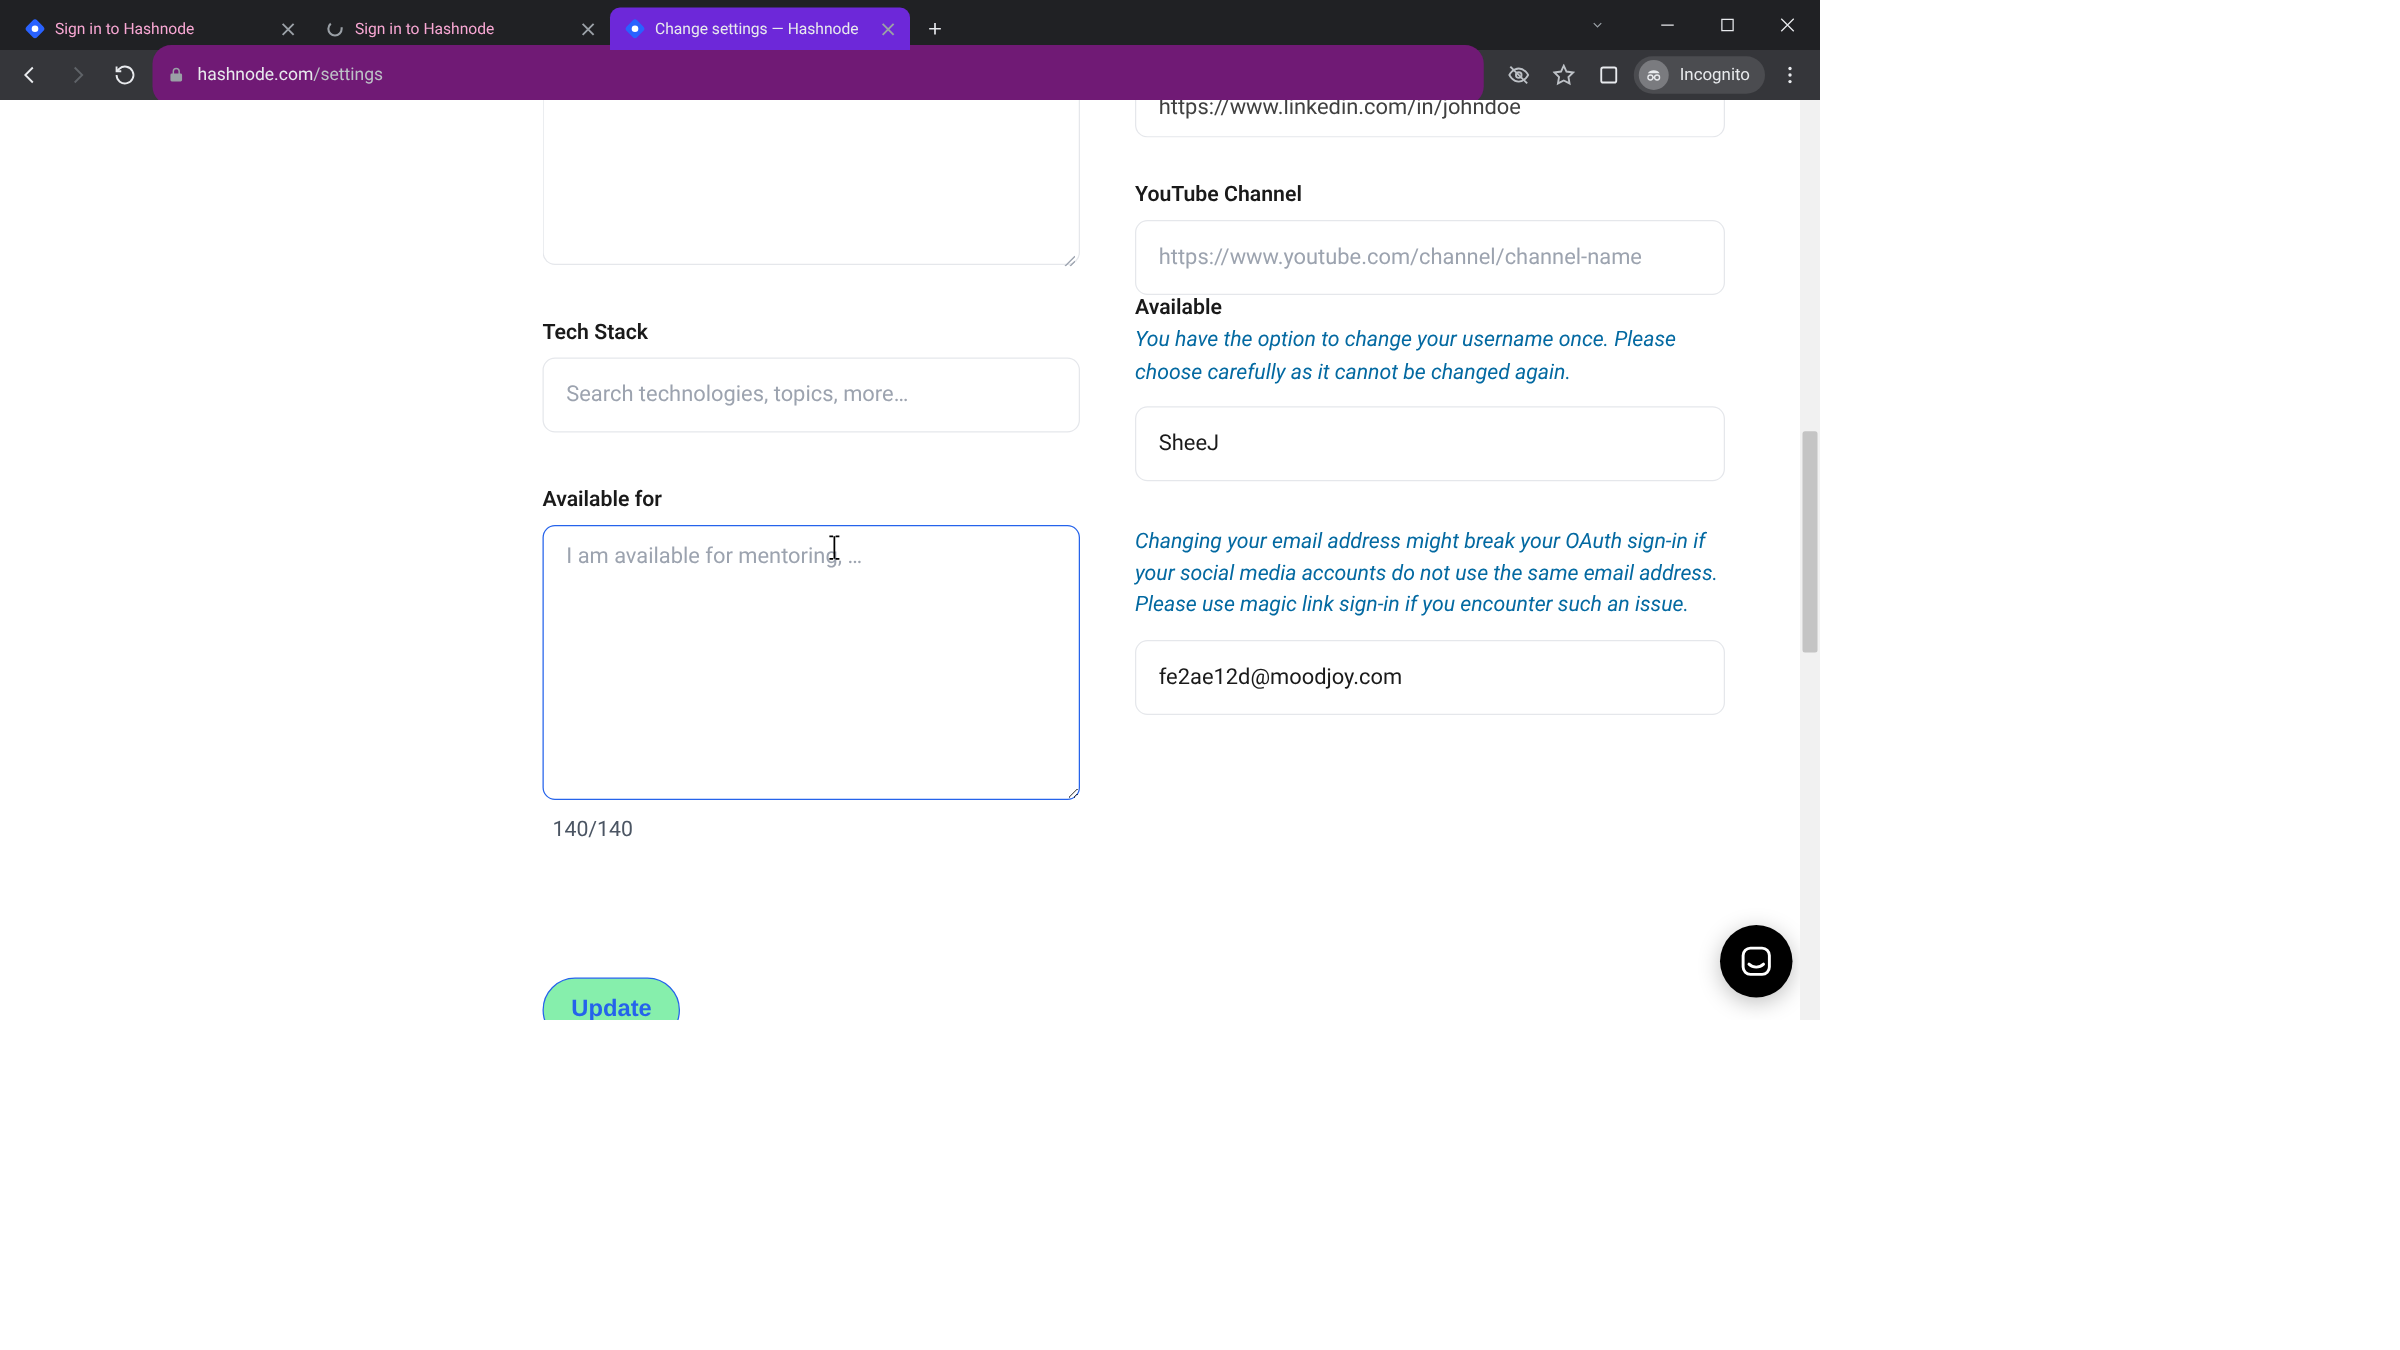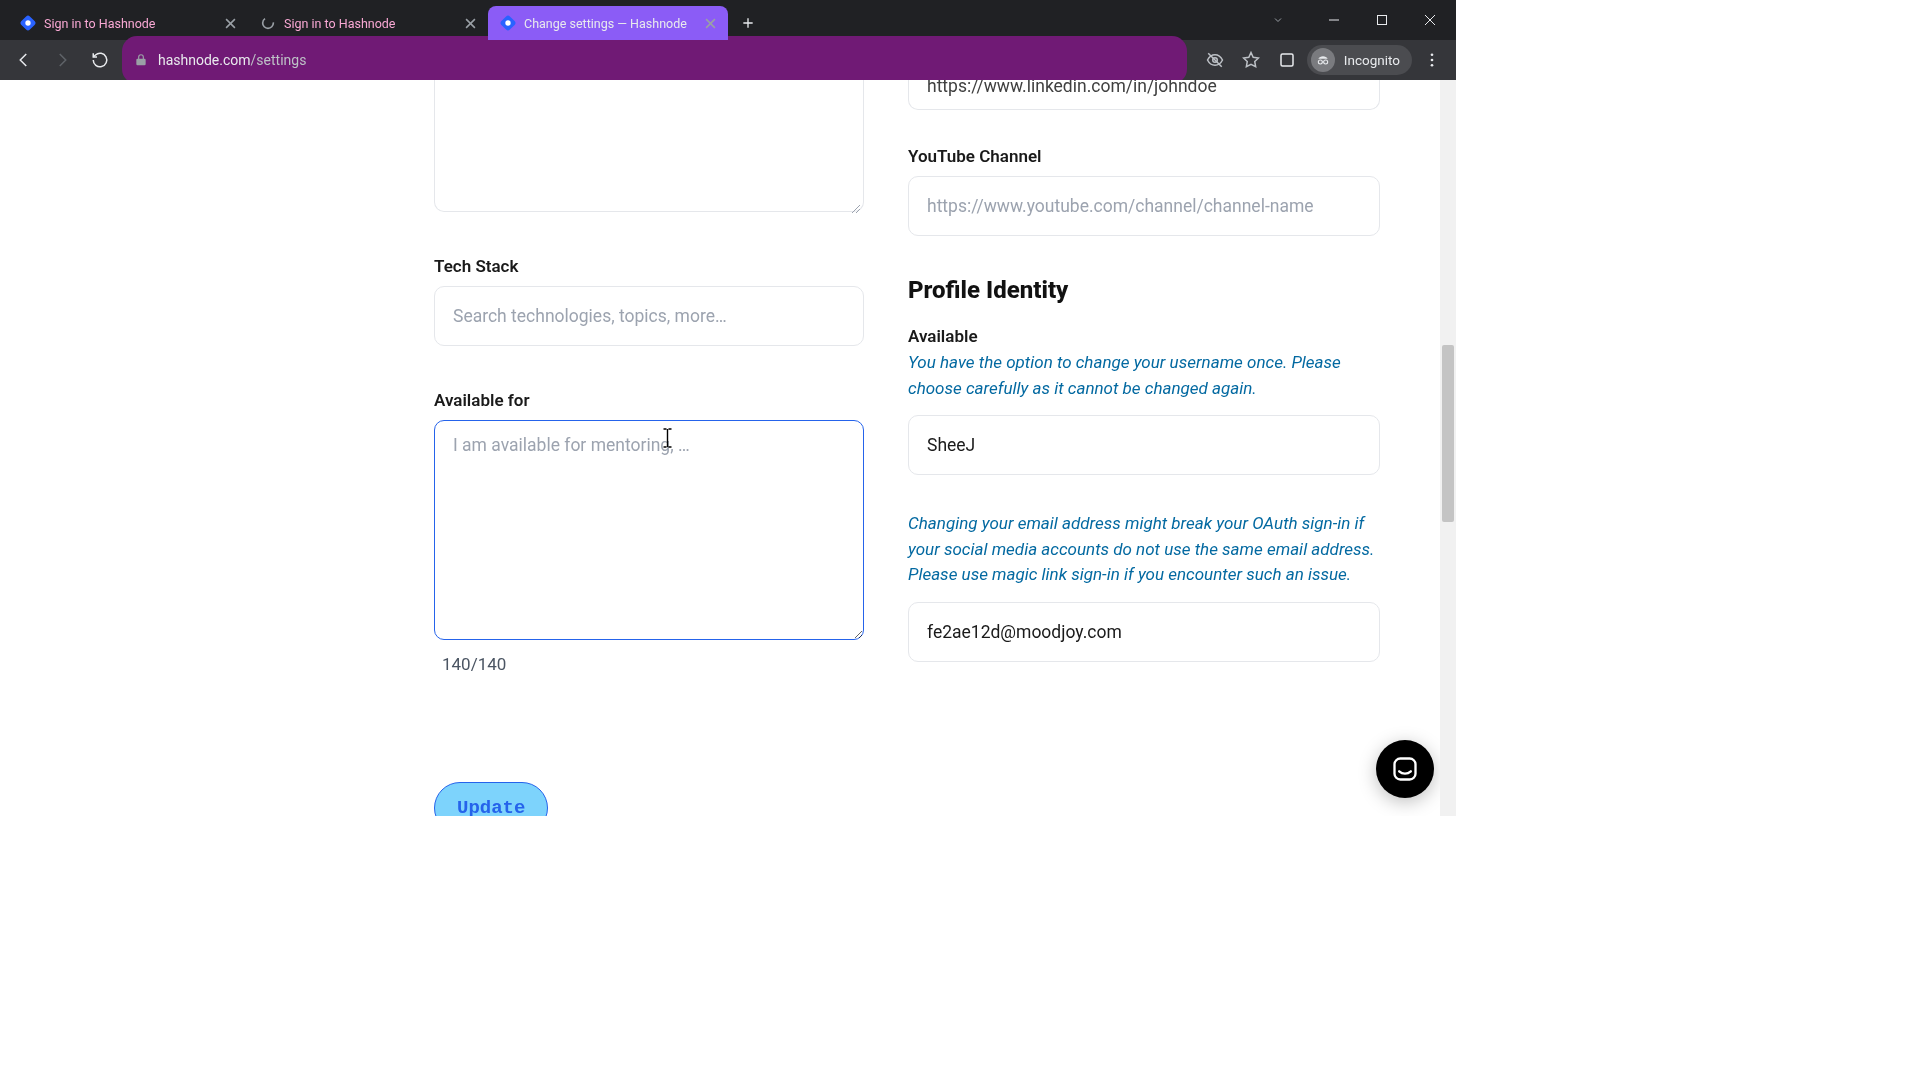--- a/index.html
+++ b/index.html
@@ -27,21 +27,21 @@
     padding: 0 10px 0 12px;
     color: #f9a8d4;
     font-size: 12.5px;
     border-radius: 8px 8px 0 0;
     min-width: 240px;
     max-width: 260px;
     gap: 8px;
     position: relative;
   }
   .tab.active {
-    background: #8b5cf6;
+    background: #6d28d9;
     color: #e8eaed;
   }
   .tab .favicon {
     width: 16px; height: 16px; flex: 0 0 16px;
     display: flex; align-items: center; justify-content: center;
   }
   .tab .favicon svg { width: 16px; height: 16px; }
   .tab .title { flex: 1; white-space: nowrap; overflow: hidden; text-overflow: ellipsis; }
   .tab .close { width: 16px; height: 16px; color: #9aa0a6; display:flex; align-items:center; justify-content:center; }
   .tab .close svg { width: 11px; height: 11px; }
@@ -167,27 +167,26 @@
   .counter { font-size: 17px; color: #4b5563; margin-top: 10px; margin-left: 8px; }
 
   .section-h {
     font-weight: 800; font-size: 24px; color: #111;
     margin-top: 40px; margin-bottom: 22px;
   }
 
   .update-btn {
     border: 1.5px solid #2563eb;
     color: #2563eb;
-    background: #7dd3fc;
+    background: #86efac;
     font-weight: 600;
     font-size: 19px;
     padding: 14px 22px;
     border-radius: 28px;
     cursor: pointer;
-    font-family: Liberation Mono, monospace;
   }
 
   .cursor-caret {
     position: absolute;
     width: 17px; height: 20px;
     pointer-events: none;
   }
 
   .chat-fab {
     position: absolute;
@@ -375,21 +374,20 @@
 
     <div class="col right">
       <div class="truncated-input-top">
         <span>https://www.linkedin.com/in/johndoe</span>
       </div>
 
       <div style="height:36px"></div>
       <div class="label">YouTube Channel</div>
       <input class="input" type="text" placeholder="https://www.youtube.com/channel/channel-name" style="">
 
-      <div class="section-h">Profile Identity</div>
 
       <div class="label" style="margin-bottom:4px">Available</div>
       <div class="helper">You have the option to change your username once. Please choose carefully as it cannot be changed again.</div>
       <input class="input" type="text" value="SheeJ" style="">
 
       <div style="height:36px"></div>
       <div class="helper">Changing your email address might break your OAuth sign-in if your social media accounts do not use the same email address. Please use magic link sign-in if you encounter such an issue.</div>
       <input class="input" type="text" value="fe2ae12d@moodjoy.com" style="">
     </div>
   </div>

